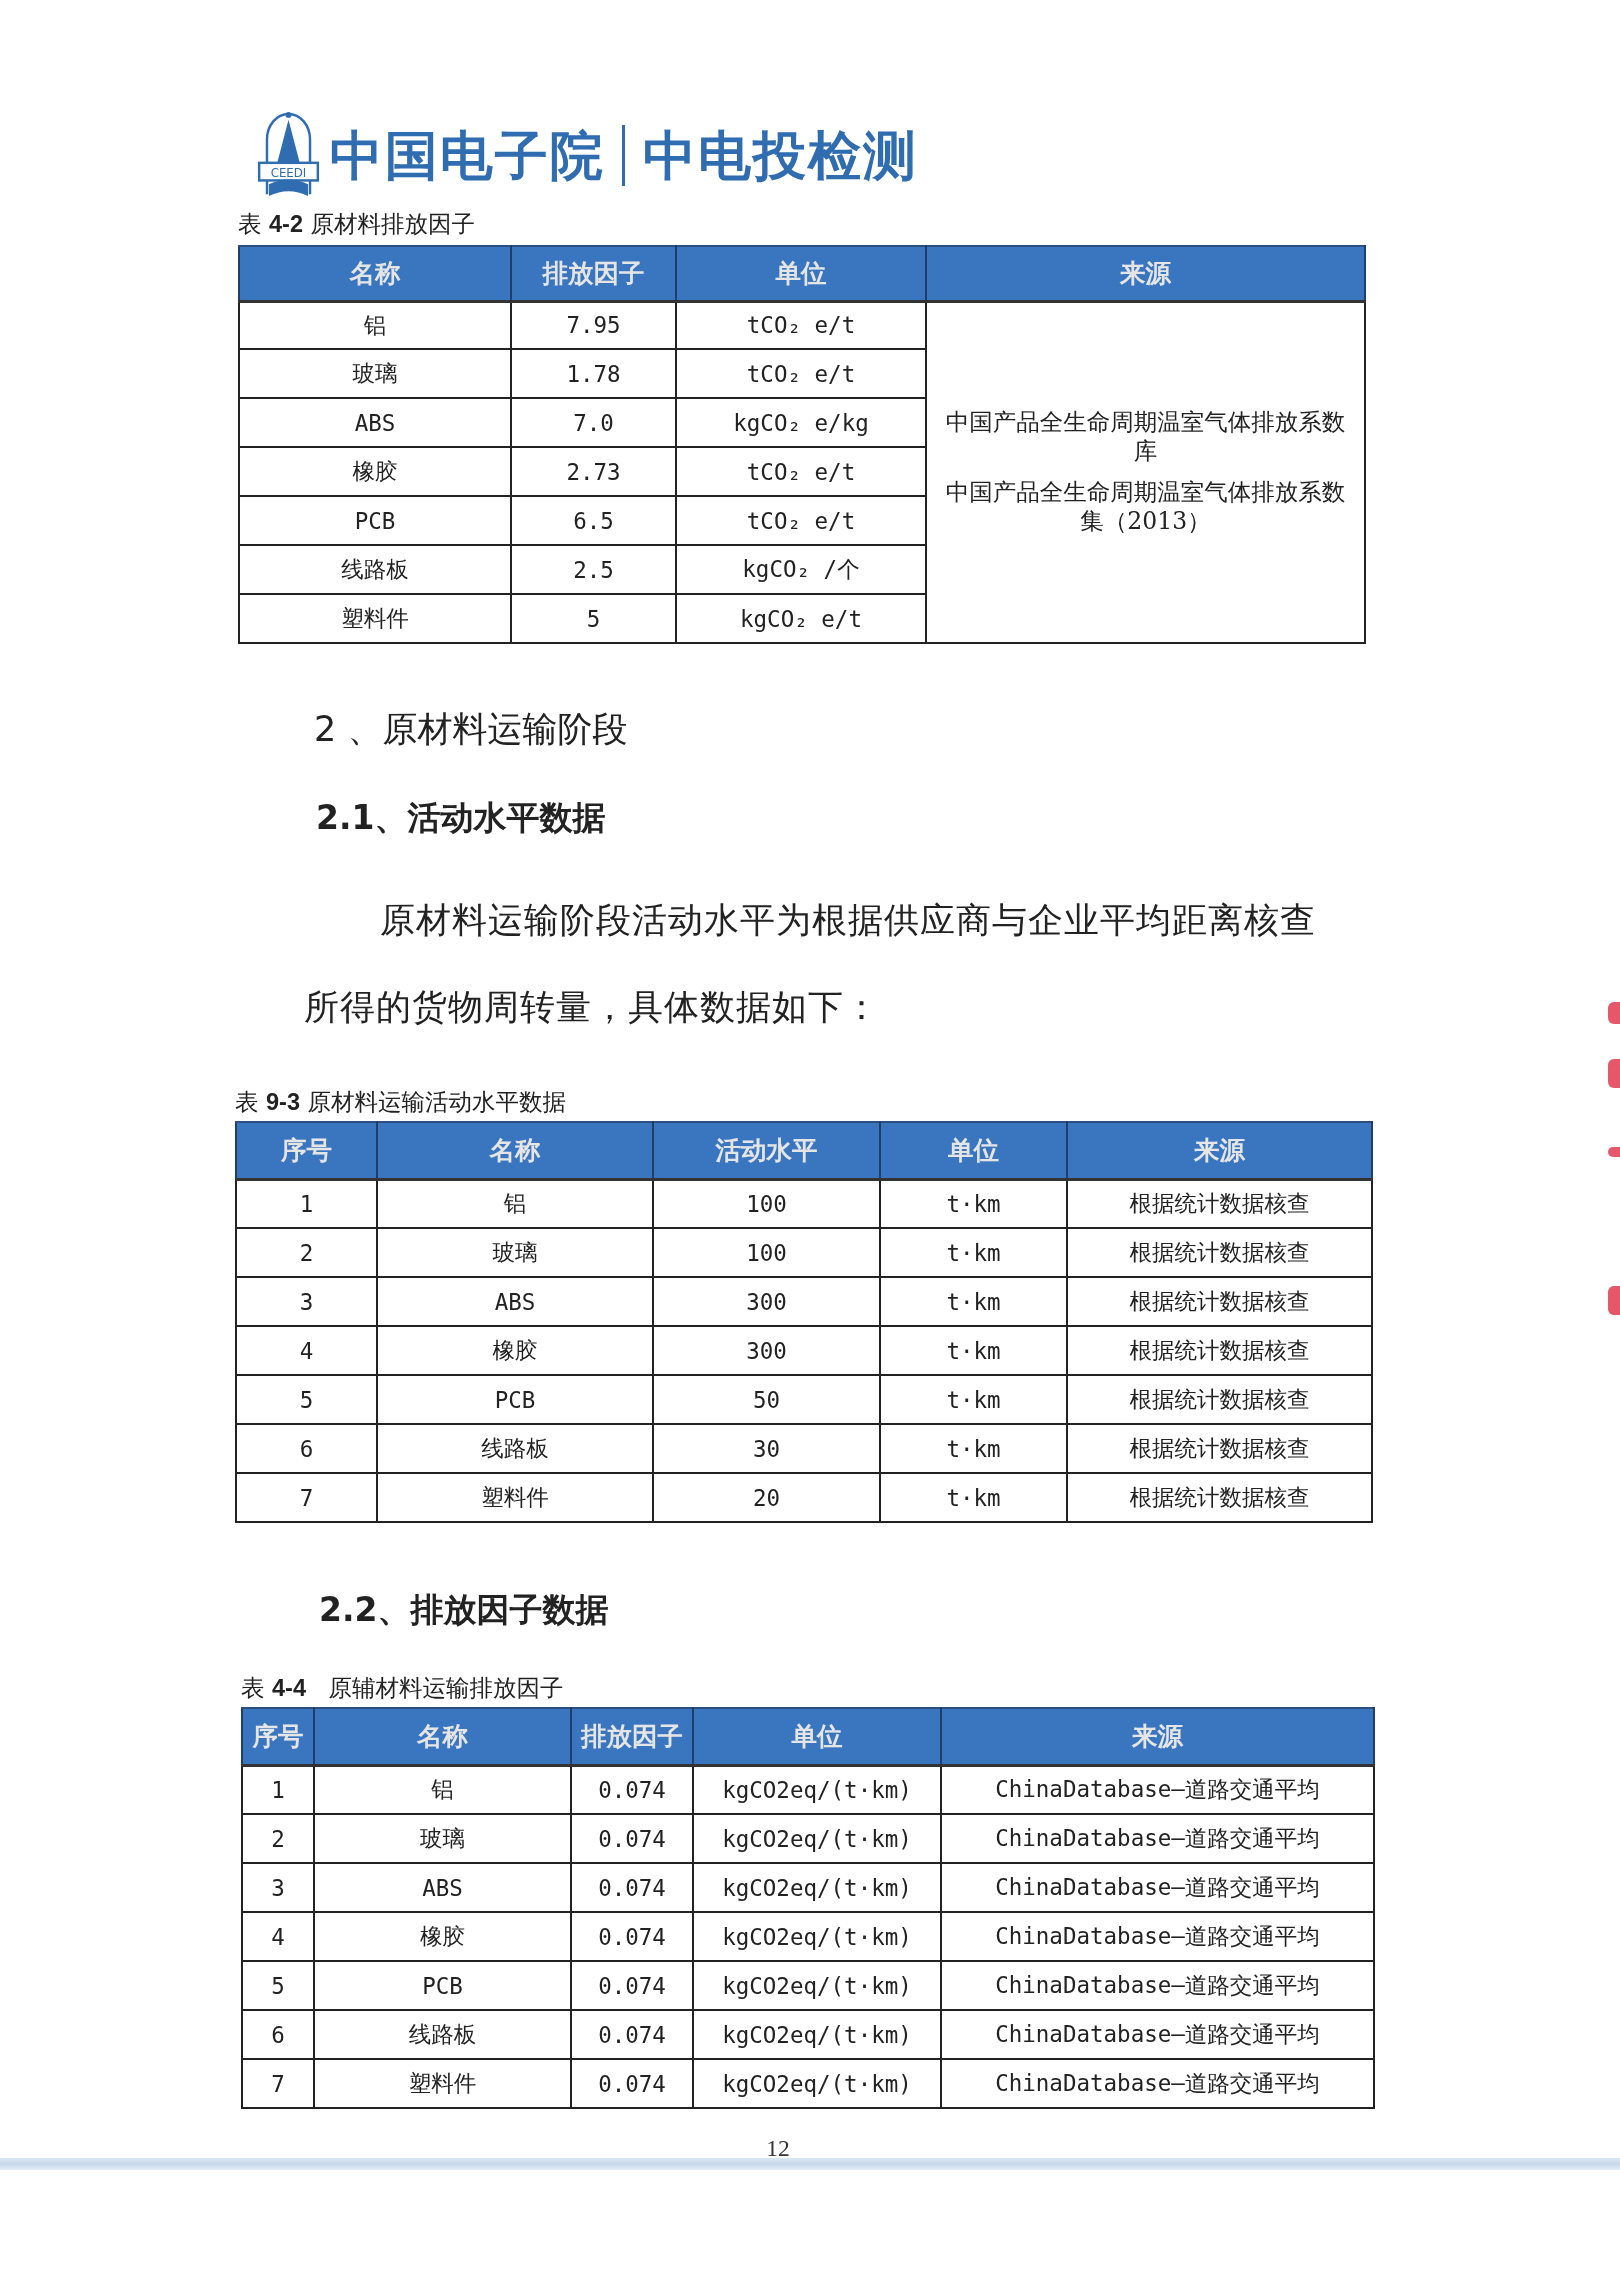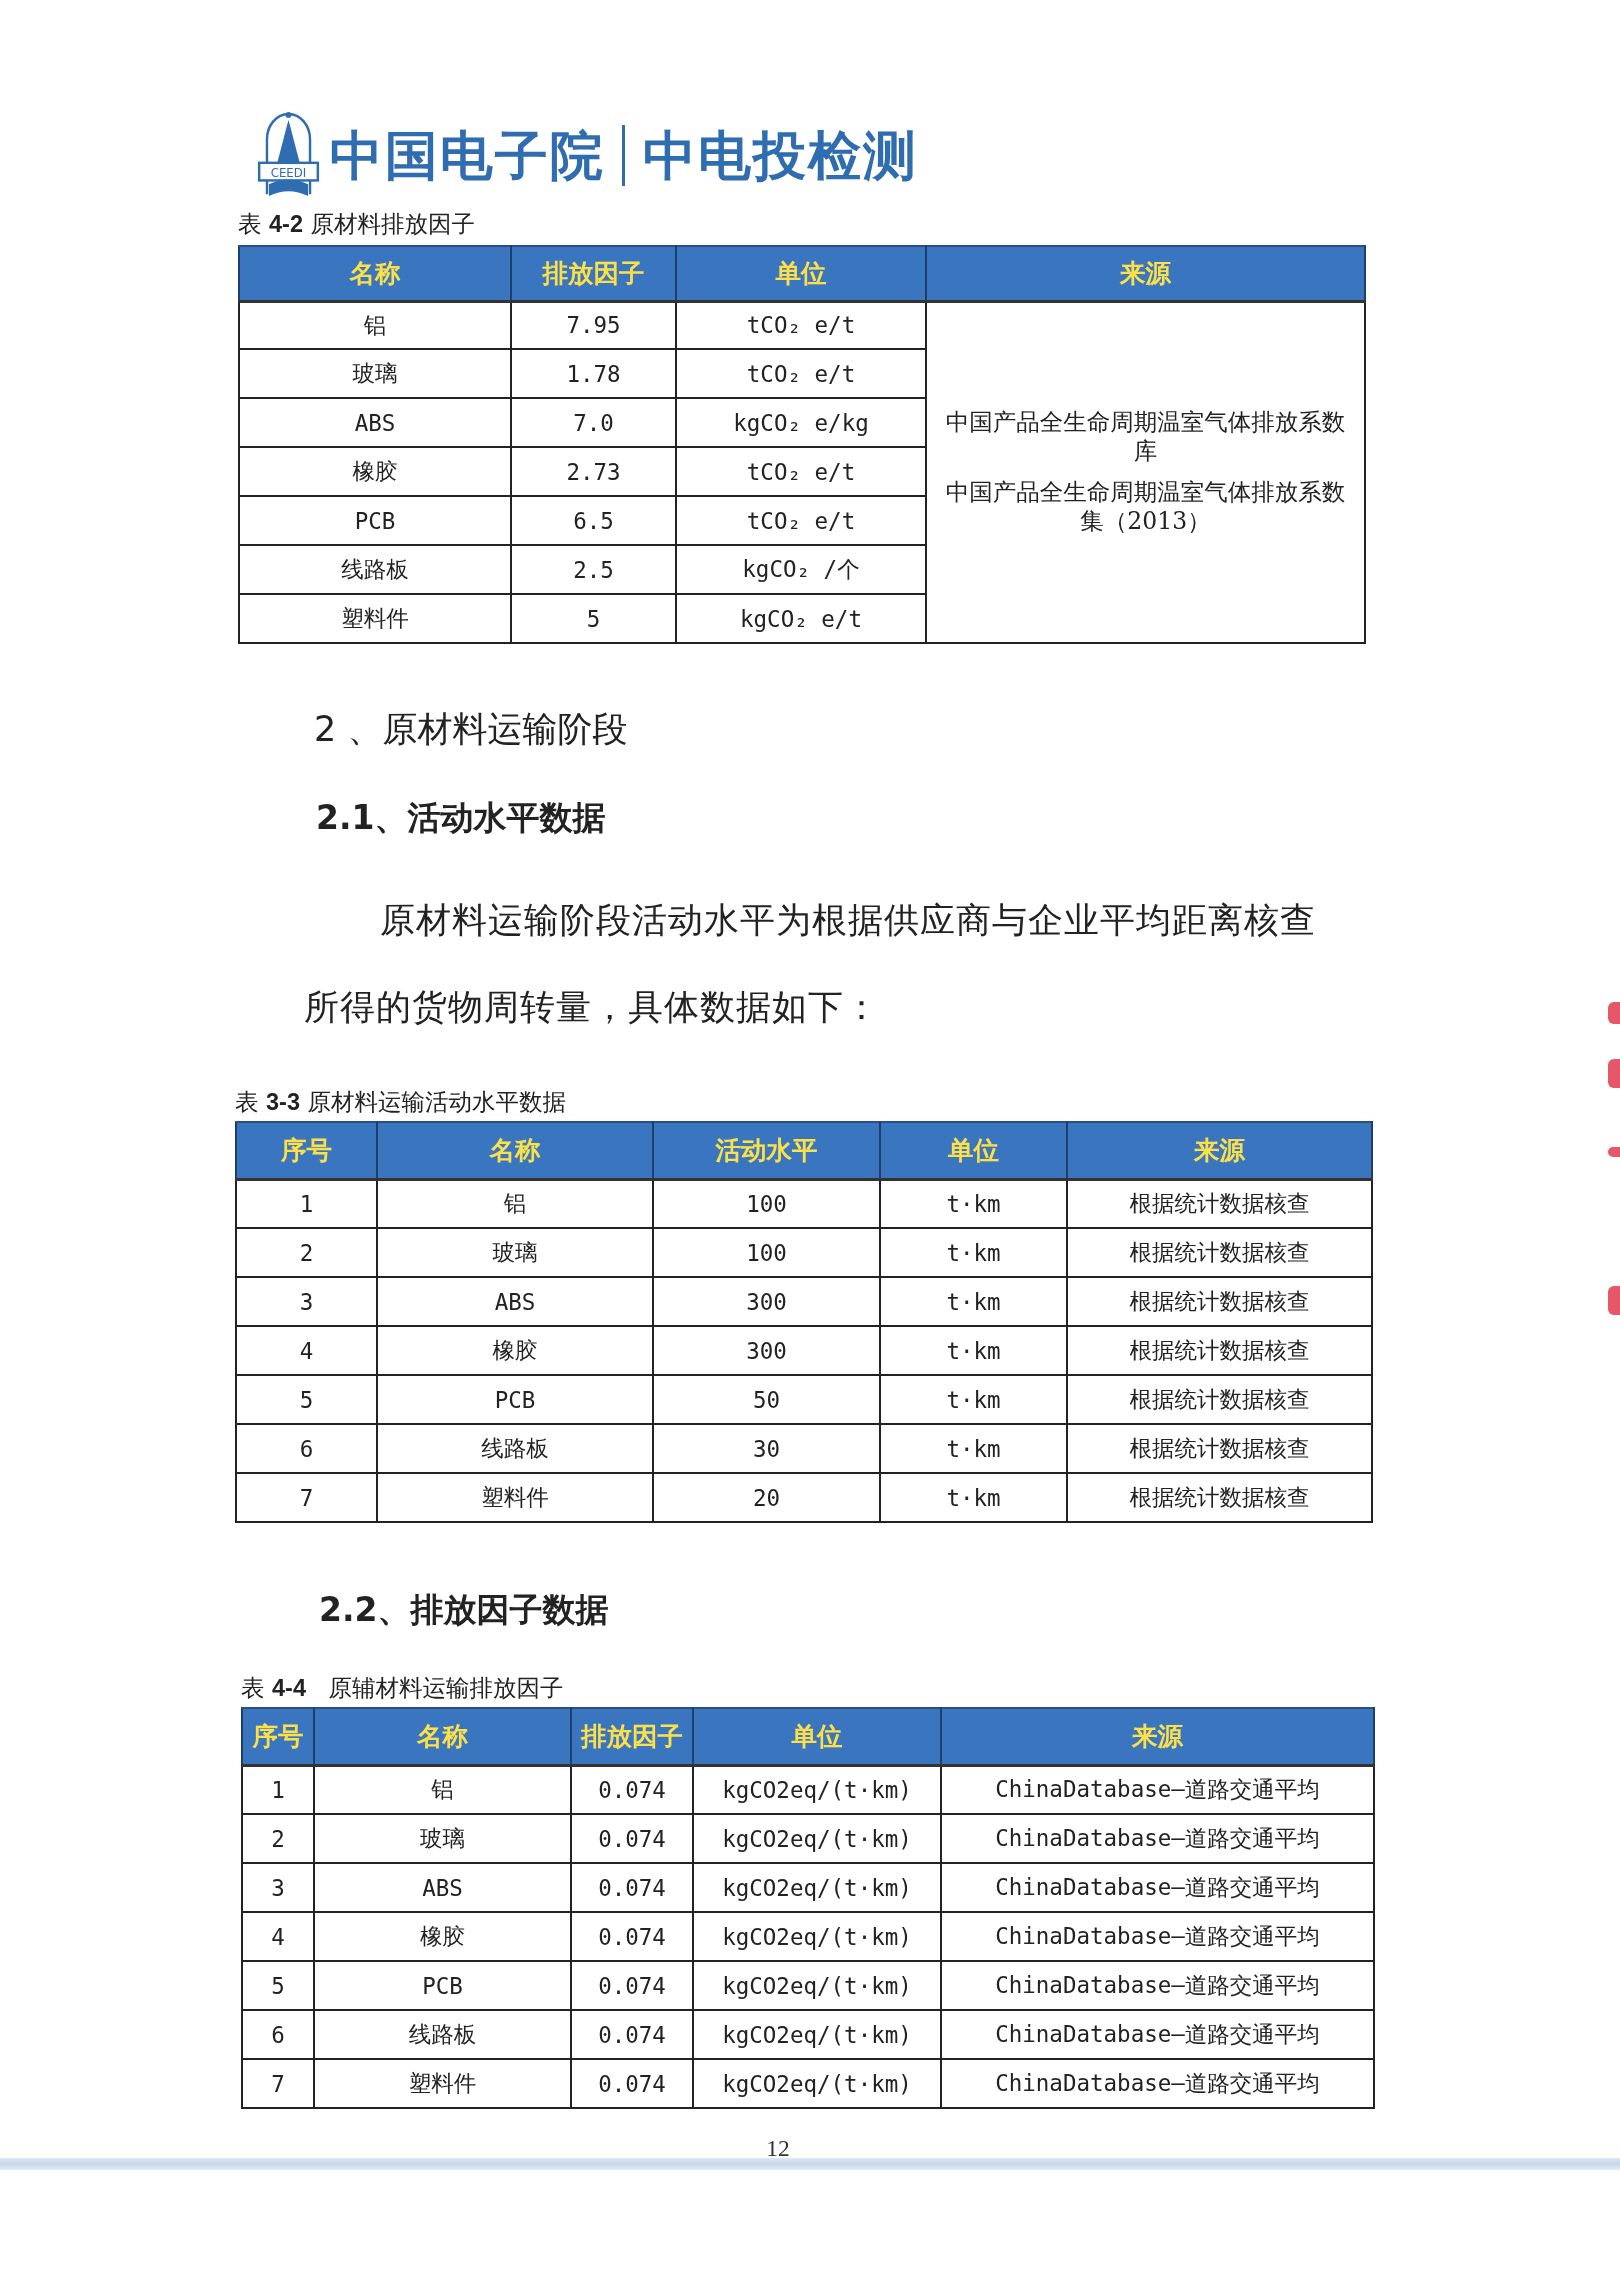--- a/index.html
+++ b/index.html
@@ -14,21 +14,21 @@
   .logo-emblem { width: 63px; height: 90px; margin-right: 9.8px; }
   .logo-text { font-family: "DejaVu Sans", sans-serif; font-weight: bold; color: #2f6db0;
     font-size: 53px; letter-spacing: 2px; line-height: 1; }
   .logo-sep { width: 2.9px; height: 61px; background: #2f6db0; margin: 0 17.6px; }
 
   .caption { font-family: "DejaVu Serif", serif; font-size: 23.5px; color: #222; text-align: left; }
   .caption b { font-family: "Liberation Sans", sans-serif; font-weight: bold; }
 
   table.grid { position: absolute; border-collapse: collapse; table-layout: fixed; }
   table.grid td, table.grid th { border: 2px solid #222; text-align: center; vertical-align: middle; padding: 0; }
-  table.grid th { background: #3a76c0; color: #fde047; font-family: "DejaVu Sans", sans-serif;
+  table.grid th { background: #3a76c0; color: #e5e5e5; font-family: "DejaVu Sans", sans-serif;
     font-weight: bold; font-size: 25.5px; border-color: #2a4f80; border-left-color: #1f3f6a; border-right-color:#1f3f6a; }
   table.grid thead tr { border-bottom: 3.9px solid #333; }
   table.grid td { font-family: "DejaVu Sans Mono", "Liberation Mono", monospace; font-size: 22.5px; color: #222; }
   table.grid td.cjk { font-family: "DejaVu Serif", serif; }
   .source-merged { font-family: "DejaVu Serif", serif !important; font-size: 23.5px !important; line-height: 29px; padding: 0 9px !important; }
   .source-merged p { margin: 11.8px 0; }
 
   .h2 { font-family: "DejaVu Sans", sans-serif; font-size: 35px; color: #222; }
   .h3 { font-family: "DejaVu Sans", sans-serif; font-size: 33px; font-weight: bold; color: #222; }
   .para { font-family: "DejaVu Sans", sans-serif; font-size: 35px; color: #222; letter-spacing: 1px; }
@@ -118,21 +118,21 @@
   </tbody>
 </table>
 
 <div class="abs h2" style="left:314px; top:706px;">2 、原材料运输阶段</div>
 <div class="abs h3" style="left:316px; top:796px;">2.1、活动水平数据</div>
 <div class="abs para" style="left:380px; top:897px;">原材料运输阶段活动水平为根据供应商与企业平均距离核查</div>
 <div class="abs para" style="left:304px; top:984px;">所得的货物周转量，具体数据如下：</div>
 
 <div class="abs caption" style="left:235px; top:1086px; width:1137px;">
   <span>表</span>
-  <b>3-3</b>
+  <b>9-3</b>
   <span>原材料运输活动水平数据</span>
 </div>
 
 <table class="grid" style="left:235px; top:1121px; width:1137px;">
   <colgroup>
       <col style="width:141px">
       <col style="width:276px">
       <col style="width:227px">
       <col style="width:187px">
       <col style="width:305px">

